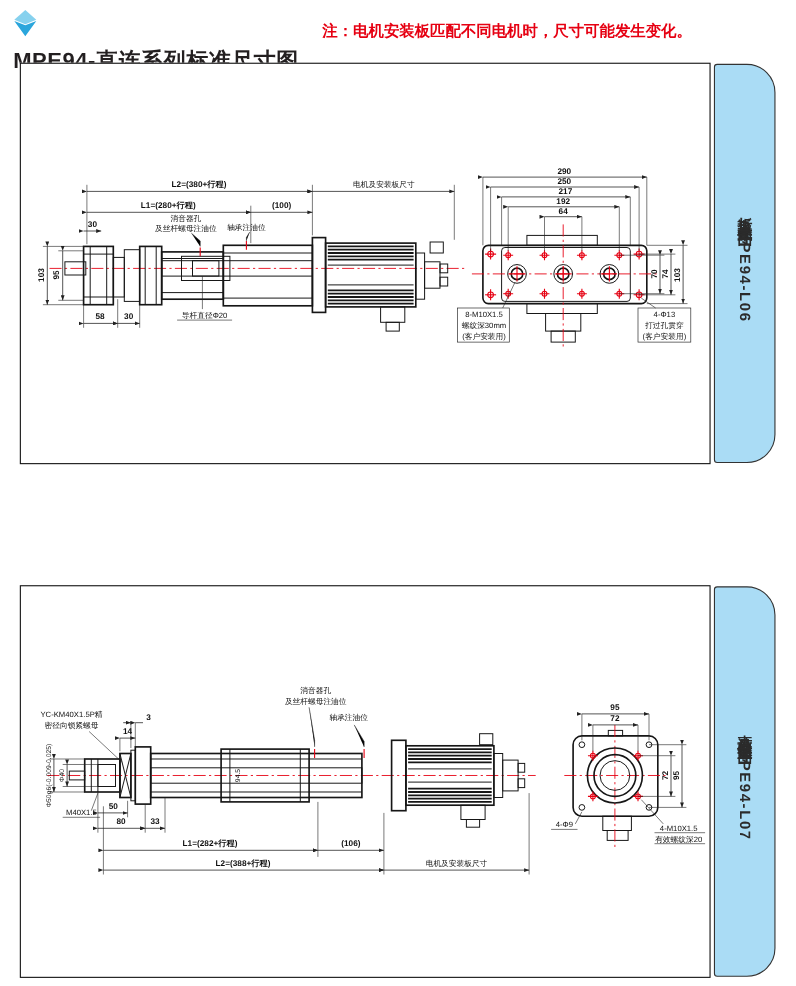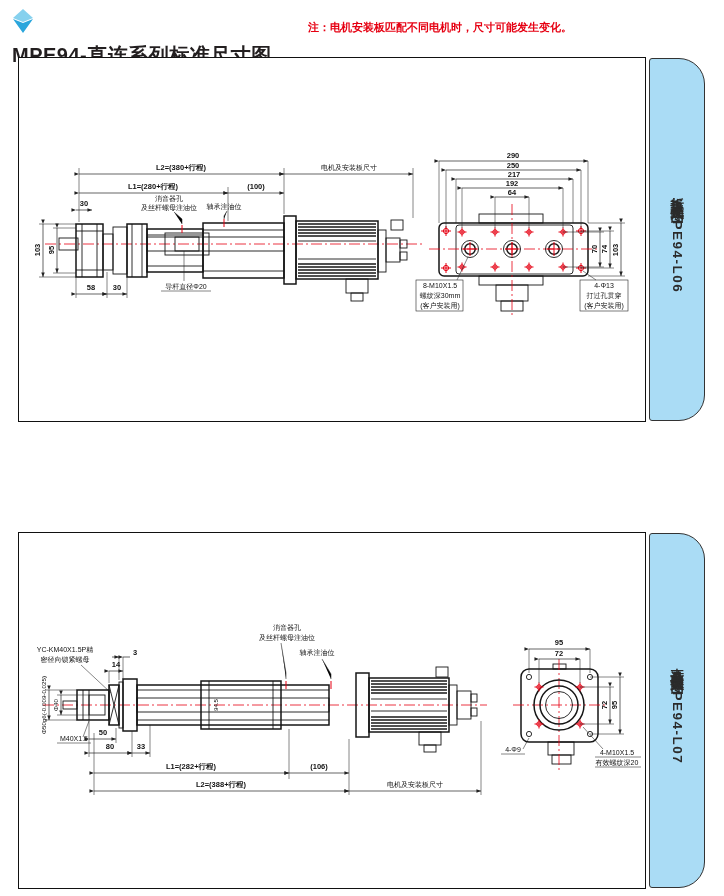--- a/index.html
+++ b/index.html
@@ -1,20 +1,20 @@
 <!DOCTYPE html>
 <html><head>
 <meta charset="utf-8">
 <style>
   html,body{margin:0;padding:0;background:#ffffff;}
   body{width:724px;height:896px;position:relative;font-family:"Liberation Sans",sans-serif;overflow:hidden;}
 
   .header{position:absolute;left:12px;top:8px;display:flex;gap:8px;flex-direction:column;}
   .page-title{font-size:20px;font-weight:bold;color:#231f20;letter-spacing:0.5px;}
-  .page-note{position:absolute;left:308px;top:20px;font-size:11px;font-weight:bold;color:#e60012;}
+  .page-note{position:absolute;left:293px;top:20px;font-size:14px;font-weight:bold;color:#e60012;}
 
   .prow{position:absolute;left:18px;width:688px;}
   .prow1{top:57px;height:368px;}
   .prow2{top:532px;height:360px;}
   .pbox{position:absolute;left:0;top:0;width:626px;border:1.6px solid #111;background:#fff;z-index:2;}
   .prow1 .pbox{height:363px;}
   .prow2 .pbox{height:355px;}
   .ptab{position:absolute;left:631px;top:1px;width:54px;background:#aadcf5;border:1.2px solid #333;
         border-radius:3px 26px 26px 3px;display:flex;align-items:center;justify-content:center;z-index:1;}
   .prow1 .ptab{height:361px;}

